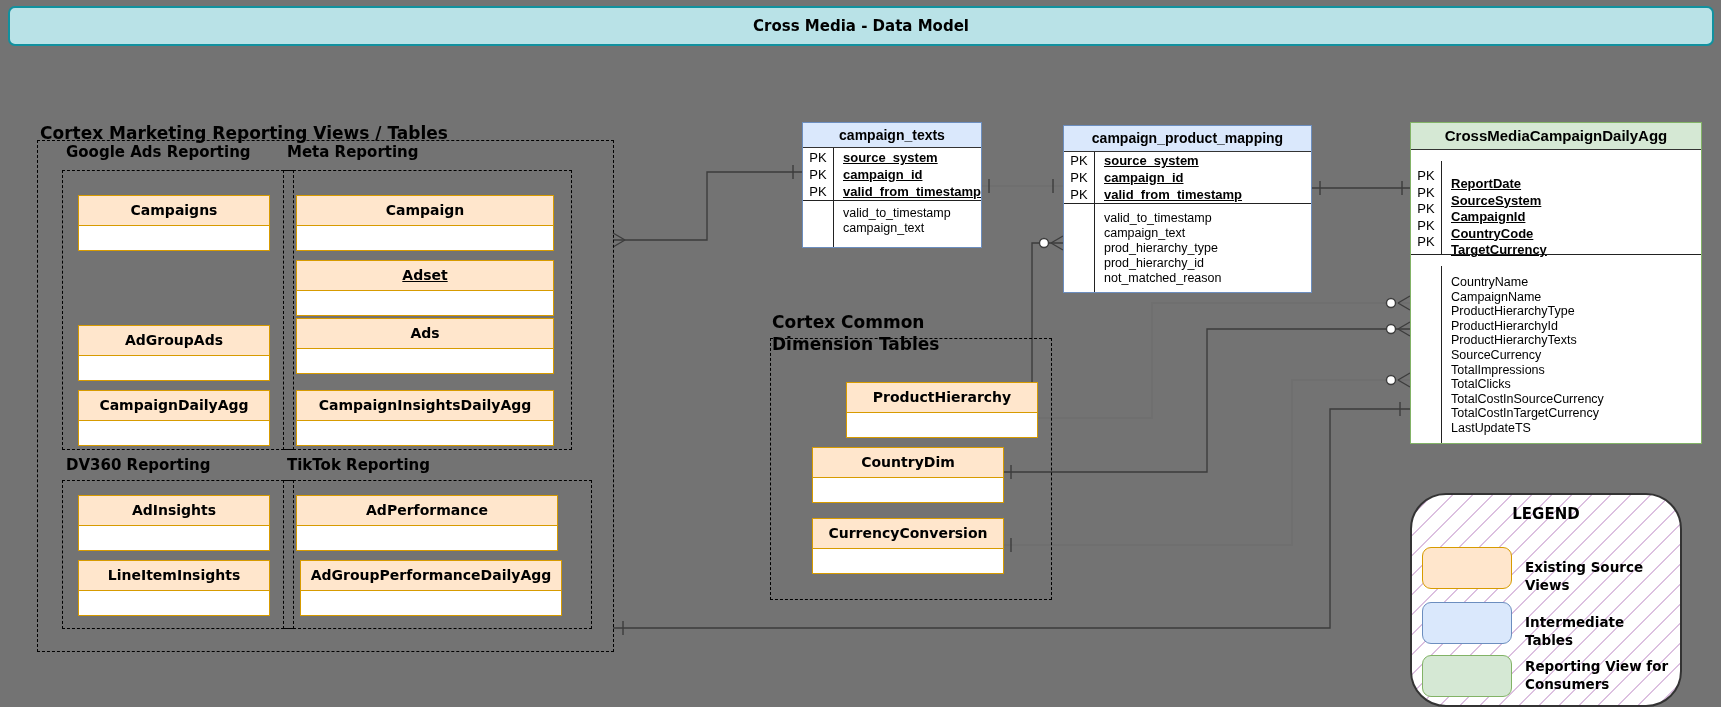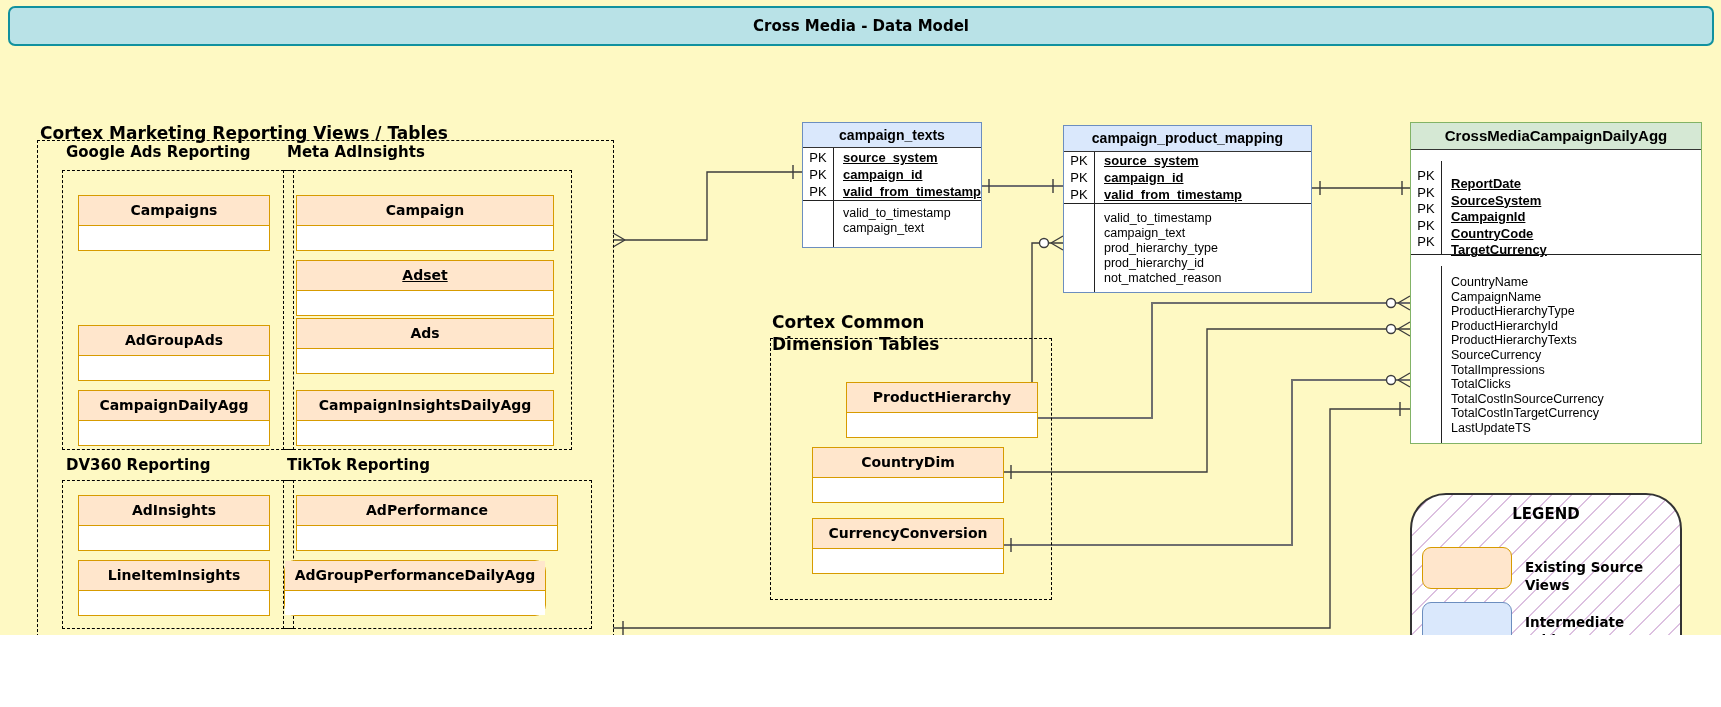--- a/index.html
+++ b/index.html
@@ -1,16 +1,16 @@
 <!DOCTYPE html>
 <html style="--banner-fill: #b9e2e7; --banner-border: #11919f; --orange-fill: #ffe6cc; --orange-border: #d79b00; --blue-fill: #dae8fc; --blue-border: #6c8ebf; --green-fill: #d5e8d4; --green-border: #82b366; --hatch: #dcc0e0;"><head>
 <meta charset="utf-8">
 <style>
   html,body{margin:0;padding:0;background:#fff;}
-  #page{position:relative;width:1721px;height:635px;background:#fef9c3;overflow:hidden;
+  #page{position:relative;width:1721px;height:707px;background:#737373;overflow:hidden;
         font-family:"Liberation Sans",sans-serif;color:#000;}
   
   .banner{position:absolute;left:8px;top:6px;width:1702px;height:36px;
           background:var(--banner-fill);border:2px solid var(--banner-border);border-radius:7px;
           display:flex;align-items:center;justify-content:center;
           font-family:"DejaVu Sans","Liberation Sans",sans-serif;font-weight:bold;font-size:15px;}
   
   .dashed{position:absolute;border:1.6px dashed #000;}
   .grouplabel{position:absolute;font-family:"DejaVu Sans","Liberation Sans",sans-serif;
               font-weight:bold;font-size:15px;white-space:nowrap;}
@@ -92,21 +92,21 @@
   <div class="banner">
     <span>Cross Media - Data Model</span>
   </div>
 
   <div class="sectitle" style="left:40px;top:95px;">Cortex Marketing Reporting Views / Tables</div>
   <div class="dashed" style="left:37px;top:140px;width:575px;height:510px;"></div>
 
   <div class="grouplabel" style="left:66px;top:143px;">Google Ads Reporting</div>
   <div class="dashed" style="left:62px;top:170px;width:230px;height:278px;"></div>
 
-  <div class="grouplabel" style="left:287px;top:143px;">Meta AdInsights</div>
+  <div class="grouplabel" style="left:287px;top:143px;">Meta Reporting</div>
   <div class="dashed" style="left:283px;top:170px;width:287px;height:278px;"></div>
 
   <div class="grouplabel" style="left:66px;top:456px;">DV360 Reporting</div>
   <div class="dashed" style="left:62px;top:480px;width:230px;height:147px;"></div>
 
   <div class="grouplabel" style="left:287px;top:456px;">TikTok Reporting</div>
   <div class="dashed" style="left:283px;top:480px;width:307px;height:147px;"></div>
 
   <div class="entity" style="left:78px;top:195px;width:190px;">
     <div class="ehead">Campaigns</div>
@@ -144,21 +144,21 @@
   </div>
   <div class="entity" style="left:78px;top:560px;width:190px;">
     <div class="ehead">LineItemInsights</div>
     <div class="ebody"></div>
   </div>
 
   <div class="entity" style="left:296px;top:495px;width:260px;">
     <div class="ehead">AdPerformance</div>
     <div class="ebody"></div>
   </div>
-  <div class="entity" style="left:284px;top:560px;width:260px;border-radius:11px;">
+  <div class="entity" style="left:300px;top:560px;width:260px;">
     <div class="ehead">AdGroupPerformanceDailyAgg</div>
     <div class="ebody"></div>
   </div>
 
   <div class="ertable blue" style="left:802px;top:122px;width:178px;">
     <div class="er-title" style="height:24px;line-height:24px;font-size:14px;">campaign_texts</div>
     <div class="er-sec pk" style="height:52px;font-size:13px;line-height:17px;">
       <div class="pkcol" style="padding-top:1px;">
         <div>PK</div>
         <div>PK</div>

